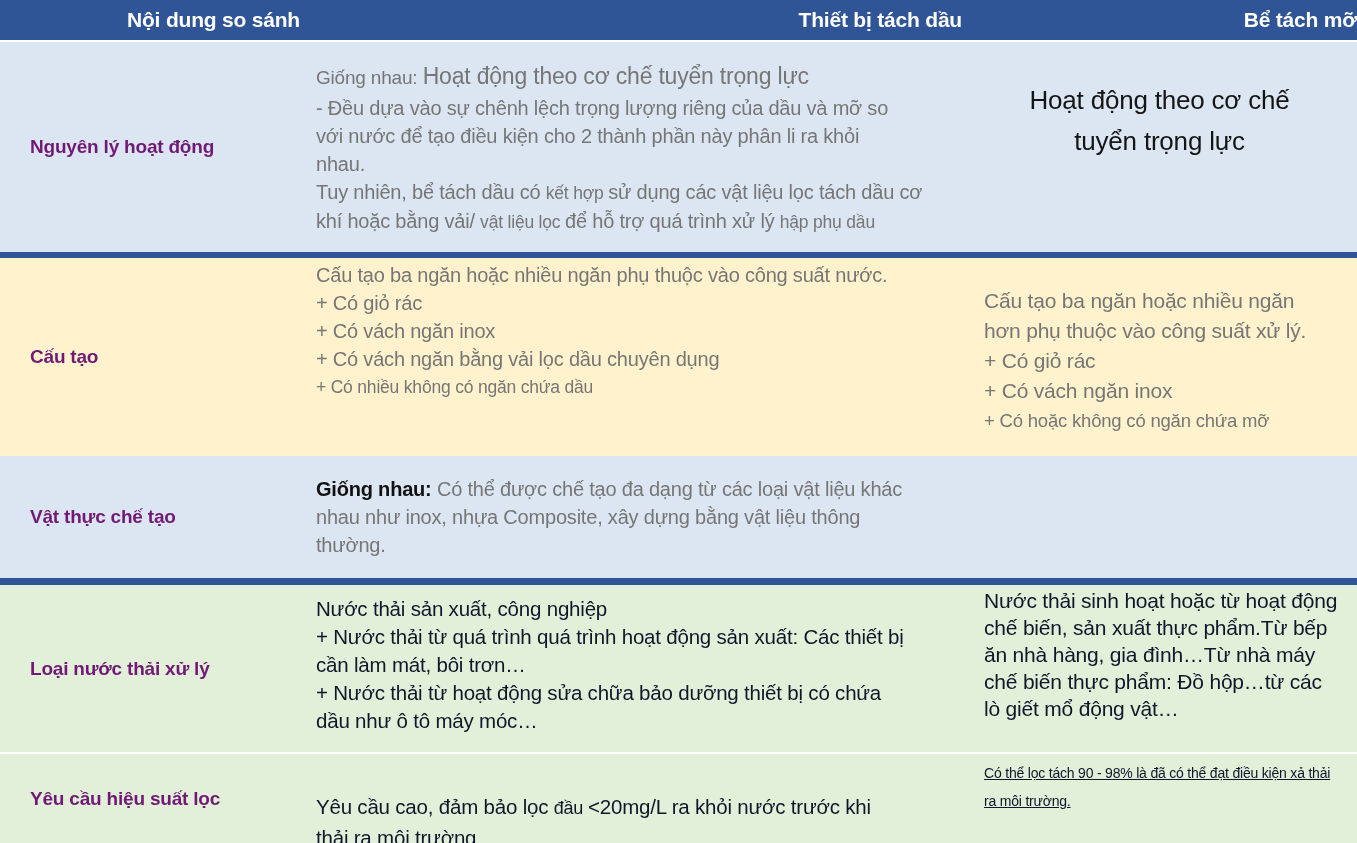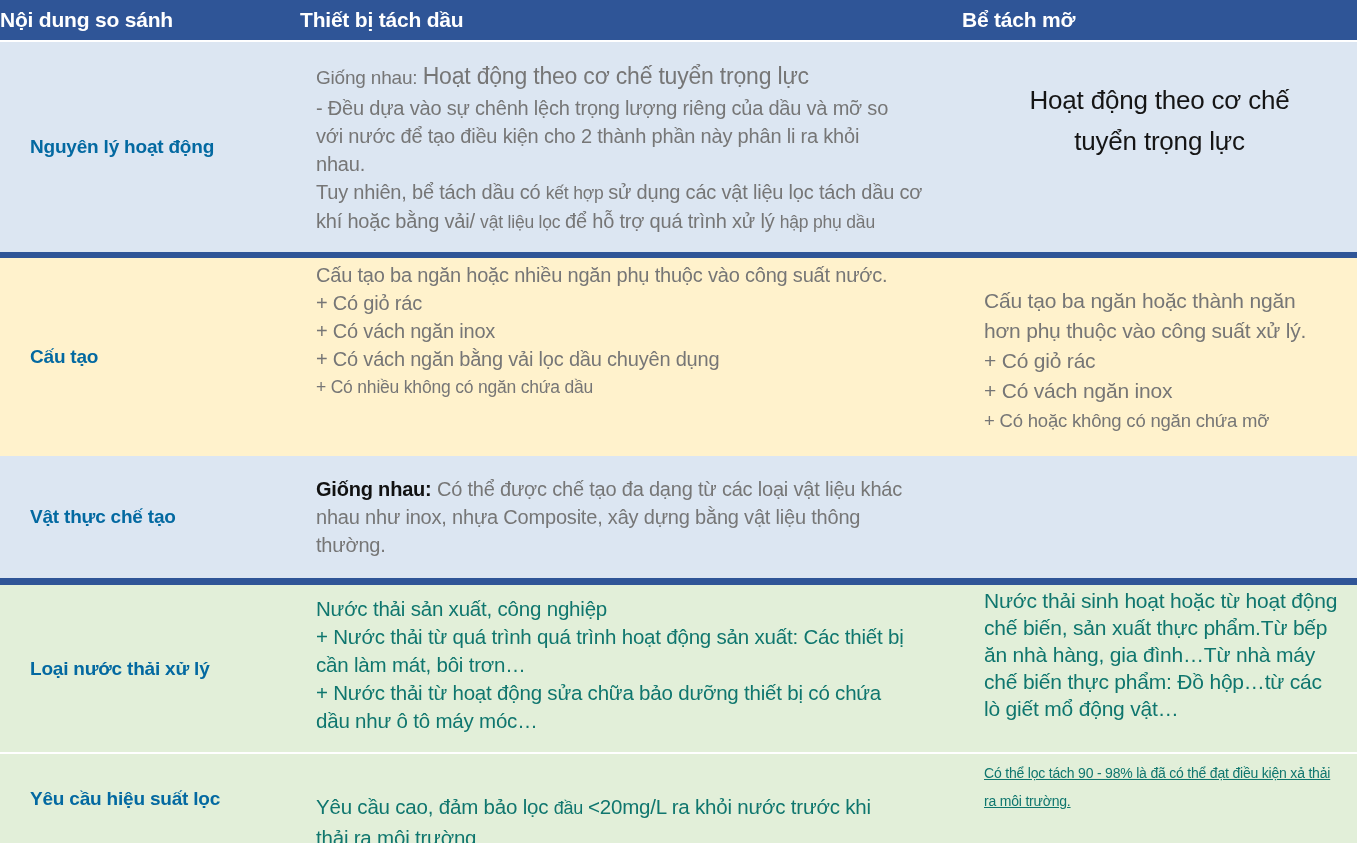--- a/index.html
+++ b/index.html
@@ -13,43 +13,43 @@
   .row { display: flex; width: 100%; }
 
   
   .c1 { width: 300px; flex: 0 0 300px; }
   .c2 { width: 662px; flex: 0 0 662px; }
   .c3 { width: 395px; flex: 0 0 395px; }
 
   
   .hdr { height: 40px; background: #2F5597; align-items: center; }
   .hdr .cell {
-    color: #ffffff; font-weight: bold; font-size: 21px; text-align: left;
+    color: #ffffff; font-weight: bold; font-size: 21px; text-align: right;
   }
   .hdr-gap { height: 2px; background: #ffffff; }
 
   
   .sep-thick { height: 6px; background: #2F5597; }
   .sep-thick2 { height: 7px; background: #2F5597; }
   .sep-faint { height: 2px; background: rgba(255,255,255,0.85); }
 
   
   .bg-blue { background: #DCE6F2; }
   .bg-yellow { background: #FFF2CC; }
   .bg-green { background: #E2EFD9; }
 
   
   .label-cell {
     display: flex; align-items: center; padding-left: 30px;
-    font-weight: bold; font-size: 19px; color: #0369a1;
+    font-weight: bold; font-size: 19px; color: #701a75;
   }
 
   
   .muted { color: #767676; }
-  .dark { color: #0f766e; }
+  .dark { color: #0f172a; }
   .sm { font-size: 17.5px; }
 
   
   .r-principle { height: 210px; }
   .r-principle .c2 { padding: 18px 20px 0 16px; font-size: 20px; line-height: 28px; }
   .r-principle .same-line { line-height: 32px; }
   .r-principle .same-label { font-size: 19px; }
   .r-principle .same-big { font-size: 23px; }
   .r-principle .p1 { max-width: 588px; }
   .r-principle .c3 { padding-top: 38px; display: flex; justify-content: center; }
@@ -115,21 +115,21 @@
   <div class="row bg-yellow r-structure">
     <div class="c1 label-cell">Cấu tạo</div>
     <div class="c2 muted">
       <div class="intro">Cấu tạo ba ngăn hoặc nhiều ngăn phụ thuộc vào công suất nước.</div>
       <div>+ Có giỏ rác</div>
       <div>+ Có vách ngăn inox</div>
       <div>+ Có vách ngăn bằng vải lọc dầu chuyên dụng</div>
       <div class="sm">+ Có nhiều không có ngăn chứa dầu</div>
     </div>
     <div class="c3 muted">
-      <div class="intro">Cấu tạo ba ngăn hoặc thành ngăn hơn phụ thuộc vào công suất xử lý.</div>
+      <div class="intro">Cấu tạo ba ngăn hoặc nhiều ngăn hơn phụ thuộc vào công suất xử lý.</div>
       <div>+ Có giỏ rác</div>
       <div>+ Có vách ngăn inox</div>
       <div class="sm2">+ Có hoặc không có ngăn chứa mỡ</div>
     </div>
   </div>
 
   <div class="row bg-blue r-material">
     <div class="c1 label-cell">Vật thực chế tạo</div>
     <div class="c2">
       <div class="inner muted"><span class="same-label">Giống nhau:</span><span> Có thể được chế tạo đa dạng từ các loại vật liệu khác nhau như inox, nhựa Composite, xây dựng bằng vật liệu thông thường.</span></div>

